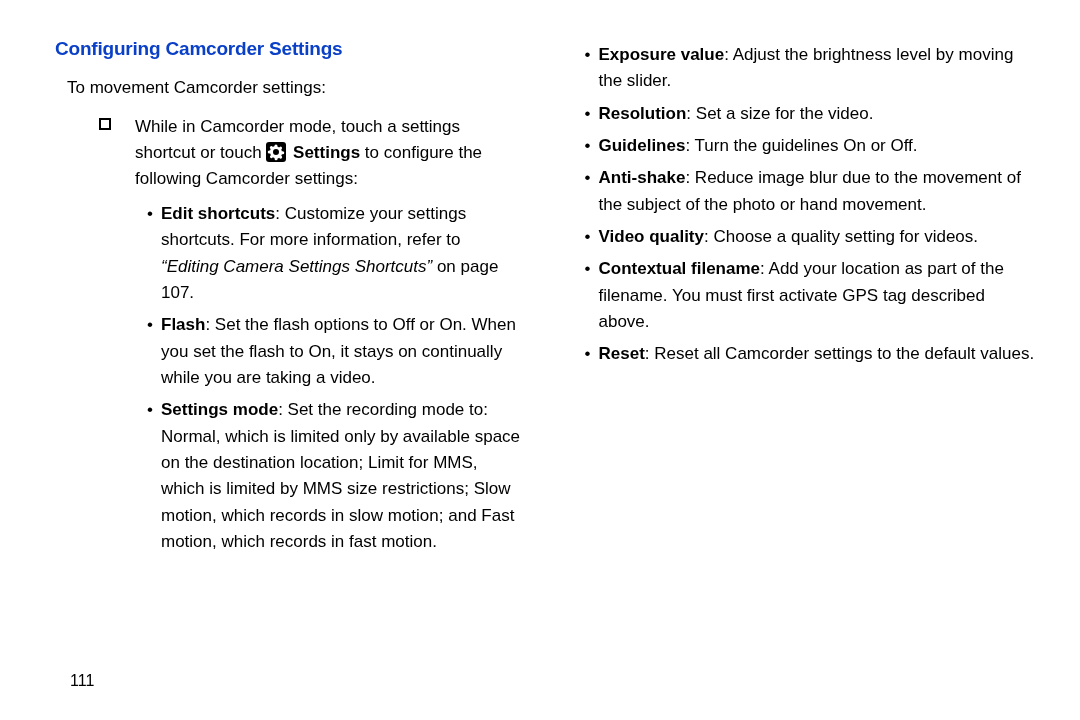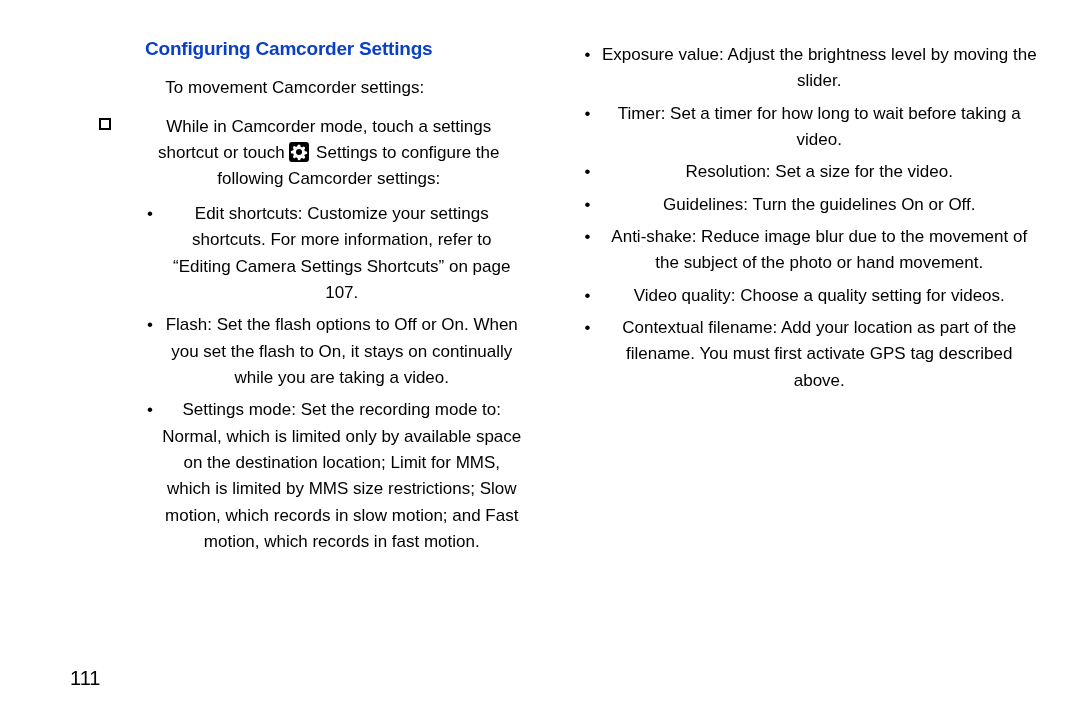--- a/index.html
+++ b/index.html
@@ -19,21 +19,20 @@
     height: 720px;
     box-sizing: border-box;
     padding: 34px 40px 0 55px;
   }
   .cols {
     display: flex;
     gap: 50px;
   }
   .col {
     flex: 1 1 0;
-    text-align: center;
   }
   h2.section {
     font-family: Arial, Helvetica, sans-serif;
     font-weight: 800;
     color: #0a40c8;
     font-size: 19px;
     margin: 0 0 12px 0;
     letter-spacing: -0.2px;
   }
   .intro {
@@ -88,24 +87,24 @@
     font-size: 17px;
     line-height: 1.55;
   }
   .sub-bullets.second {
     padding-left: 12px;
   }
   .pageno {
     position: absolute;
     left: 70px;
     bottom: 26px;
-    font-size: 20px;
+    font-size: 16px;
   }
-  b { font-weight: 400; }
-  .italic { }
+  b { font-weight: 700; }
+  .italic { font-style: italic; }
 </style>
 </head>
 <body>
 
 <div class="page">
   <div class="cols">
 
     <div class="col">
       <h2 class="section">Configuring Camcorder Settings</h2>
       <p class="intro">To movement Camcorder settings:</p>
@@ -133,36 +132,36 @@
         </li>
       </ul>
     </div>
 
     <div class="col">
       <ul class="sub-bullets second">
         <li>
           <b>Exposure value</b><span>: Adjust the brightness level by moving the slider.</span>
         </li>
         <li>
-          <b>Timer</b><span>: Set a timer for how long to wait before taking a video.</span>
-        </li>
-        <li>
           <b>Resolution</b><span>: Set a size for the video.</span>
         </li>
         <li>
           <b>Guidelines</b><span>: Turn the guidelines On or Off.</span>
         </li>
         <li>
           <b>Anti-shake</b><span>: Reduce image blur due to the movement of the subject of the photo or hand movement.</span>
         </li>
         <li>
           <b>Video quality</b><span>: Choose a quality setting for videos.</span>
         </li>
         <li>
           <b>Contextual filename</b><span>: Add your location as part of the filename. You must first activate GPS tag described above.</span>
         </li>
+        <li>
+          <b>Reset</b><span>: Reset all Camcorder settings to the default values.</span>
+        </li>
       </ul>
     </div>
 
   </div>
 
   <div class="pageno">111</div>
 </div>
 
 </body></html>

